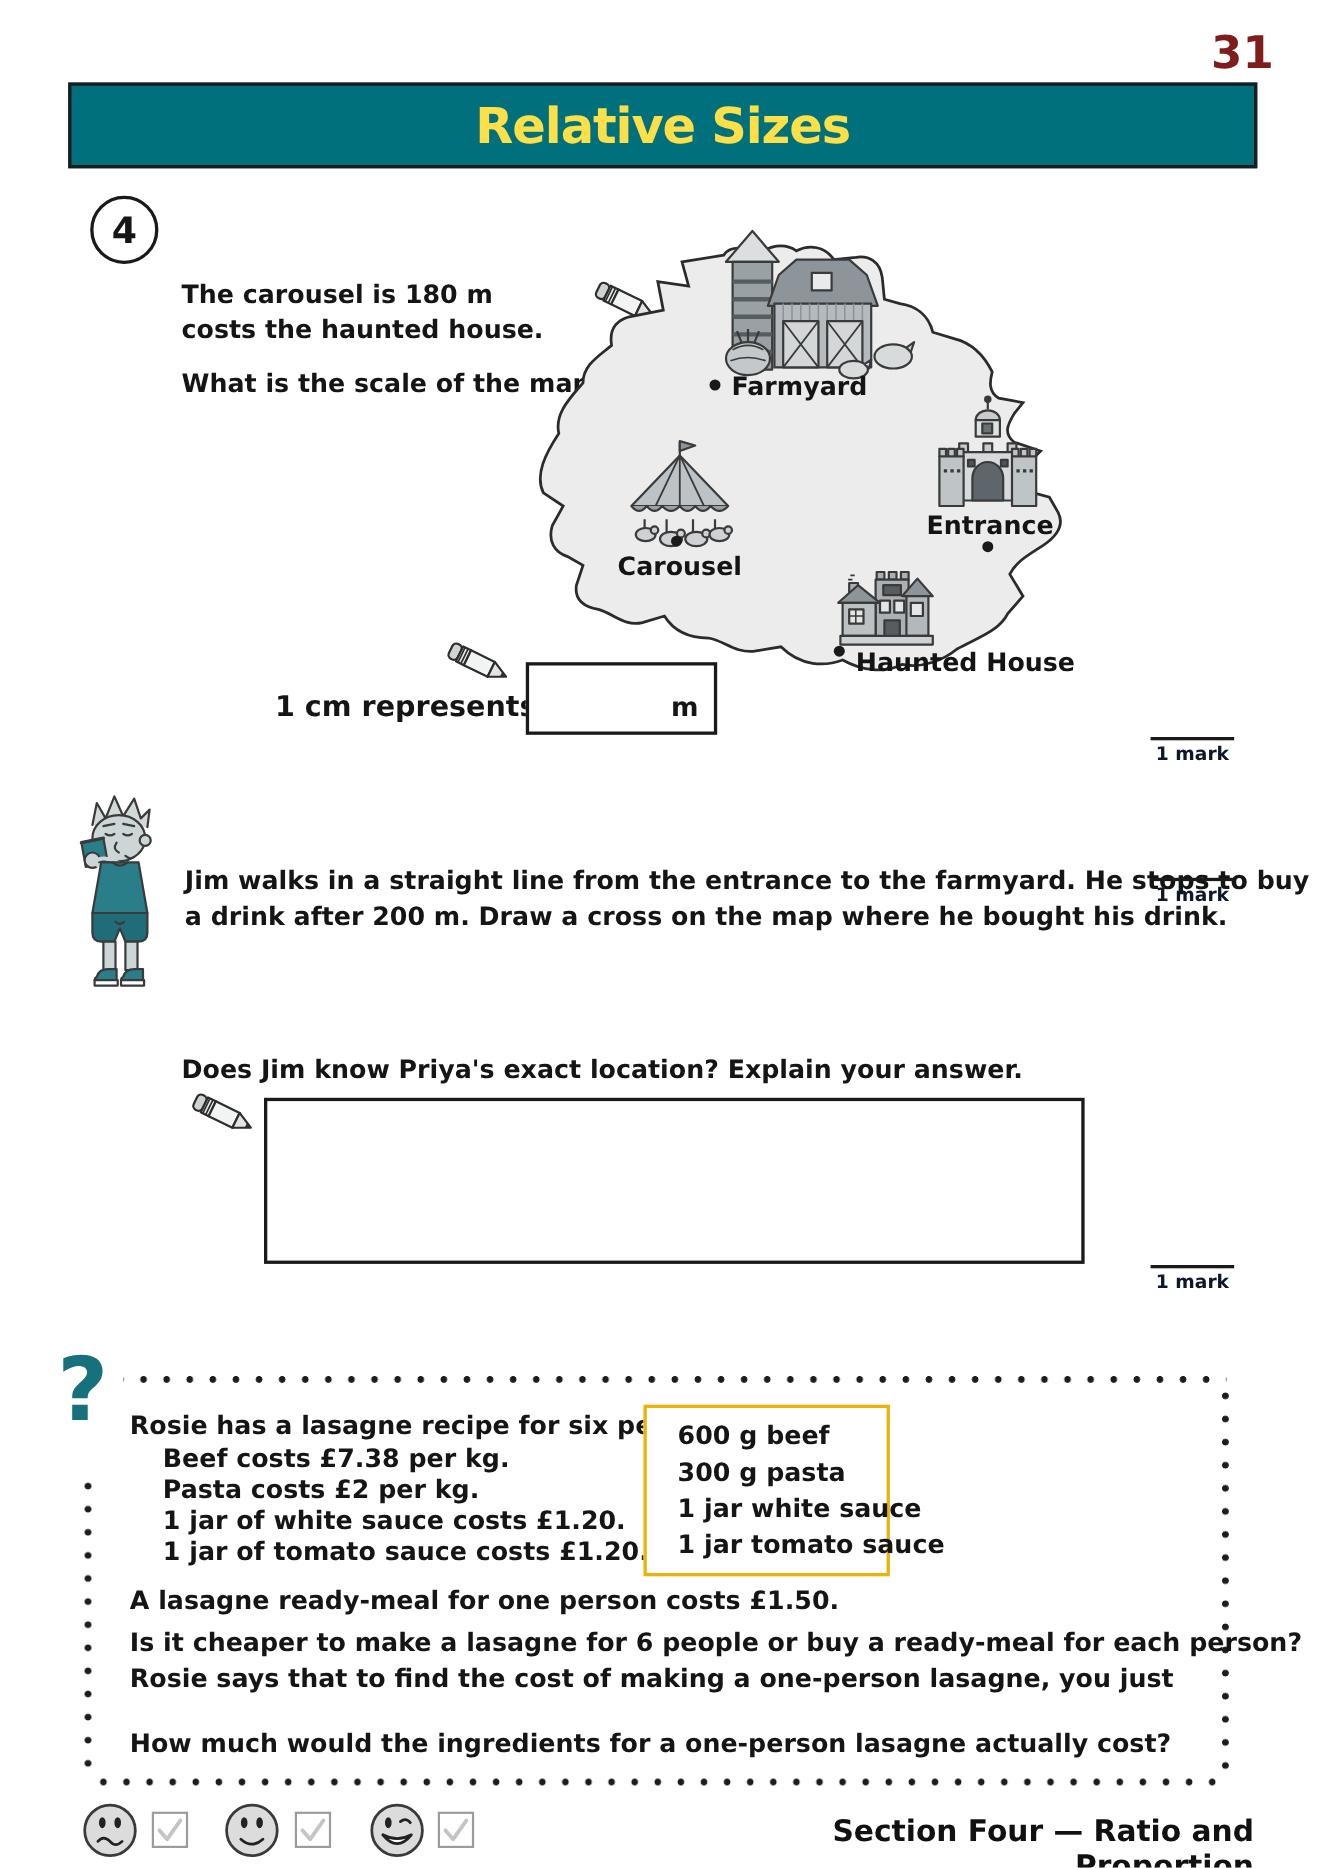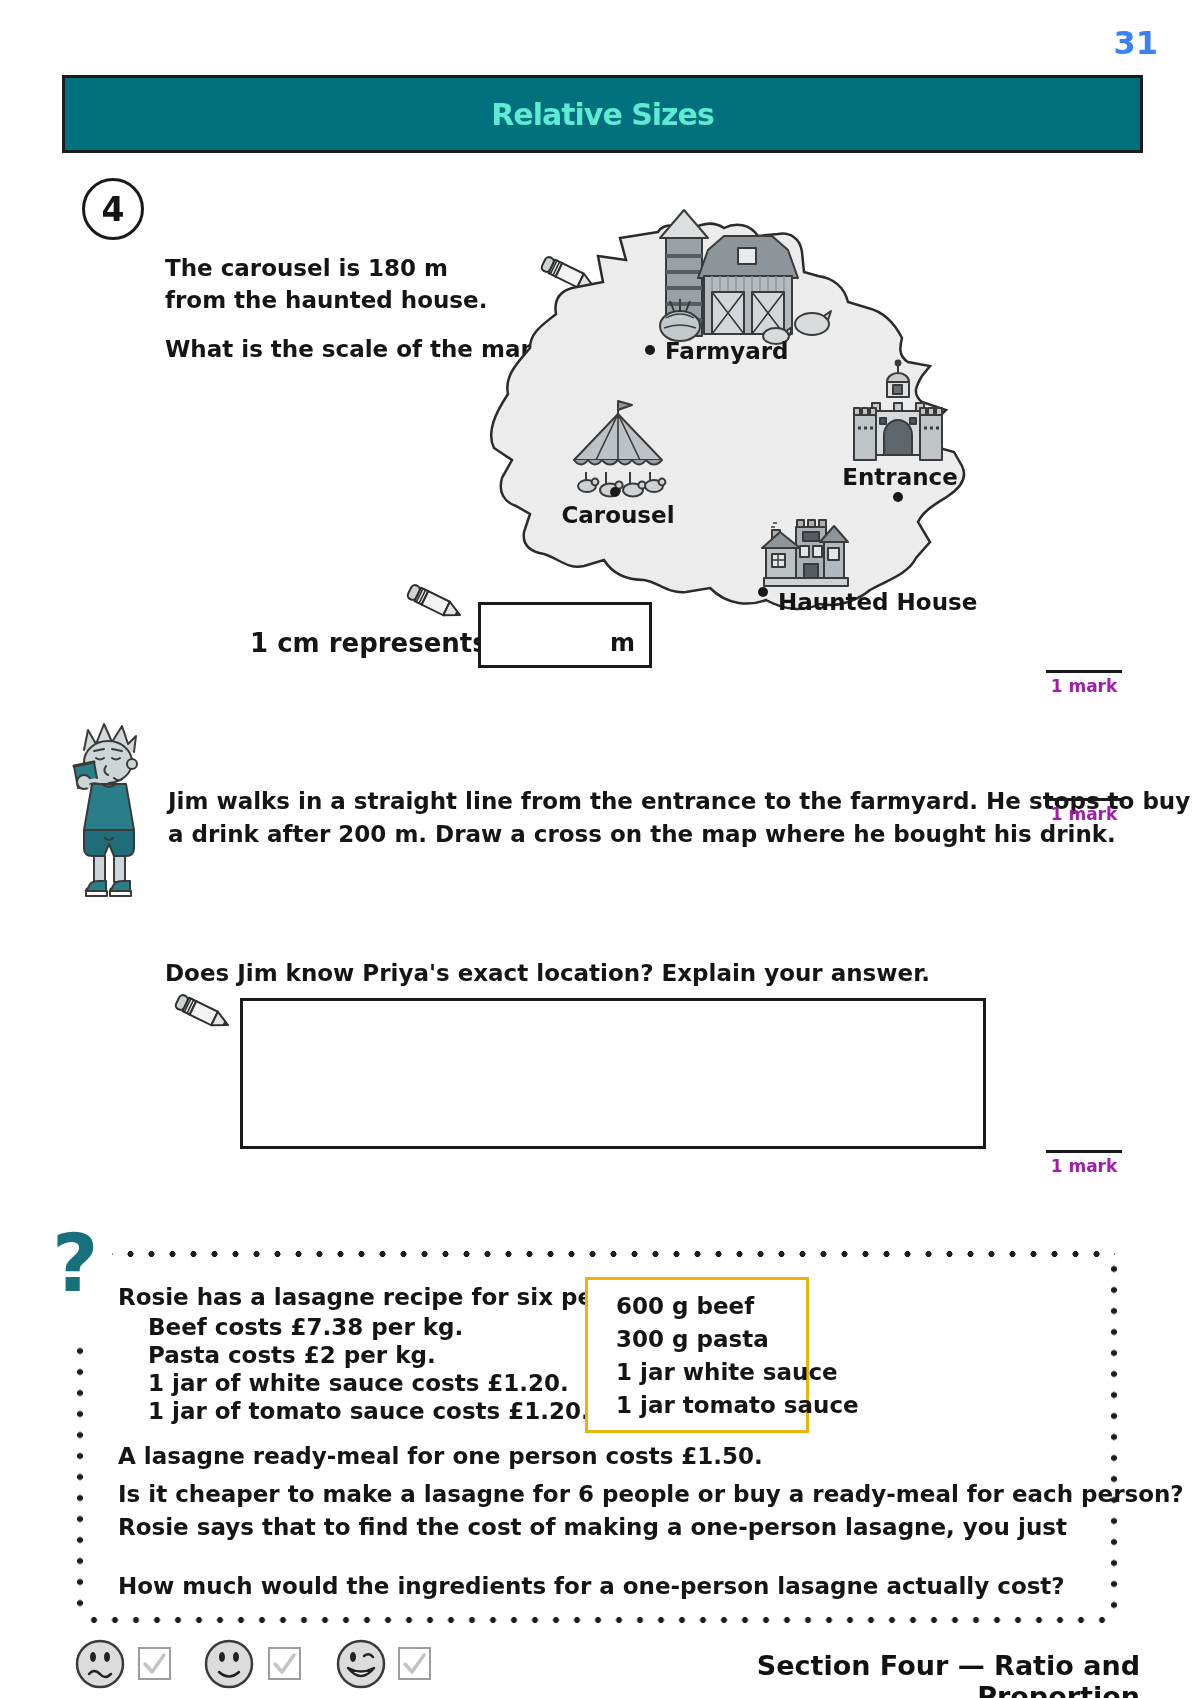--- a/index.html
+++ b/index.html
@@ -1,40 +1,40 @@
 <!DOCTYPE html>
 <html><head>
 <meta charset="utf-8">
 <style>
   html,body{margin:0;padding:0;background:#ffffff;}
   .page{position:relative;width:1200px;height:1698px;background:#ffffff;overflow:hidden;
         font-family:"DejaVu Sans","Liberation Sans",sans-serif;color:#151515;}
   .abs{position:absolute;}
 
-  .page-number{top:24px;right:42px;font-size:32px;font-weight:700;color:#3b82f6;}
+  .page-number{top:24px;right:42px;font-size:41px;font-weight:700;color:#7f1d1d;}
 
   .title-banner{left:62px;top:75px;width:1075px;height:72px;background:#00707c;
     border:3px solid #1c1c1c;display:flex;align-items:center;justify-content:center;}
-  .title-banner span{color:#5eead4;font-size:30px;font-weight:700;letter-spacing:-1px;}
+  .title-banner span{color:#fde047;font-size:45px;font-weight:700;letter-spacing:-1px;}
 
   .qnum{left:82px;top:178px;width:56px;height:56px;border:3px solid #1a1a1a;border-radius:50%;
     display:flex;align-items:center;justify-content:center;font-size:33px;font-weight:700;background:#fff;}
 
   .intro-highlight{left:150px;top:176px;width:368px;height:52px;background:#dfe9ea;
     display:flex;align-items:center;padding-left:28px;box-sizing:border-box;
     font-size:23px;font-weight:700;}
 
   .qtext{font-size:23px;font-weight:700;line-height:25px;white-space:nowrap;}
 
   .scale-prefix{left:250px;top:628px;font-size:26px;font-weight:700;}
   .scale-box{left:478px;top:602px;width:168px;height:60px;border:3px solid #1a1a1a;background:#fff;}
   .scale-unit{position:absolute;right:14px;bottom:8px;font-size:24px;font-weight:700;}
 
   .mark{width:76px;border-top:3px solid #1a1a1a;text-align:center;padding-top:3px;
-    font-size:17px;font-weight:700;color:#a21caf;}
+    font-size:17px;font-weight:700;color:#0f172a;}
   .mark1{left:1046px;top:670px;}
   .mark2{left:1046px;top:798px;}
   .mark3{left:1046px;top:1150px;}
 
   .answer-box{left:240px;top:998px;width:740px;height:145px;border:3px solid #1a1a1a;background:#fff;}
 
   
   .dots-h{height:8px;background-image:radial-gradient(circle,#1d1d1d 2.8px,transparent 3.3px);
     background-size:21px 8px;background-position:center;background-repeat:repeat-x;}
   .dots-v{width:8px;background-image:radial-gradient(circle,#1d1d1d 2.8px,transparent 3.3px);
@@ -60,21 +60,21 @@
   <div class="abs page-number">31</div>
 
   <div class="abs title-banner">
     <span>Relative Sizes</span>
   </div>
 
   <div class="abs qnum">4</div>
 
 
   <div class="abs qtext" style="left:165px;top:256px;">The carousel is 180 m</div>
-  <div class="abs qtext" style="left:165px;top:288px;">from the haunted house.</div>
+  <div class="abs qtext" style="left:165px;top:288px;">costs the haunted house.</div>
   <div class="abs qtext" style="left:165px;top:337px;">What is the scale of the map?</div>
 
   <svg class="abs" style="left:534px;top:250px;" width="72" height="54" viewBox="0 0 72 54">
     <g transform="rotate(26 36 27)" stroke="#2d2d2d" stroke-width="2" stroke-linejoin="round">
       <rect x="6" y="18" width="9" height="15" rx="4" fill="#cdd2d3"></rect>
       <path d="M15,18 h8 v15 h-8 z" fill="#e7eaea"></path>
       <path d="M17,18 v15 M20,18 v15" fill="none" stroke-width="1.5"></path>
       <path d="M23,18 h24 v15 h-24 z" fill="#f2f3f3"></path>
       <path d="M47,18 L62,25.5 L47,33 z" fill="#e3e5e5"></path>
       <path d="M57,22.7 L62,25.5 L57,28.3 z" fill="#2f2f2f" stroke="none"></path>

